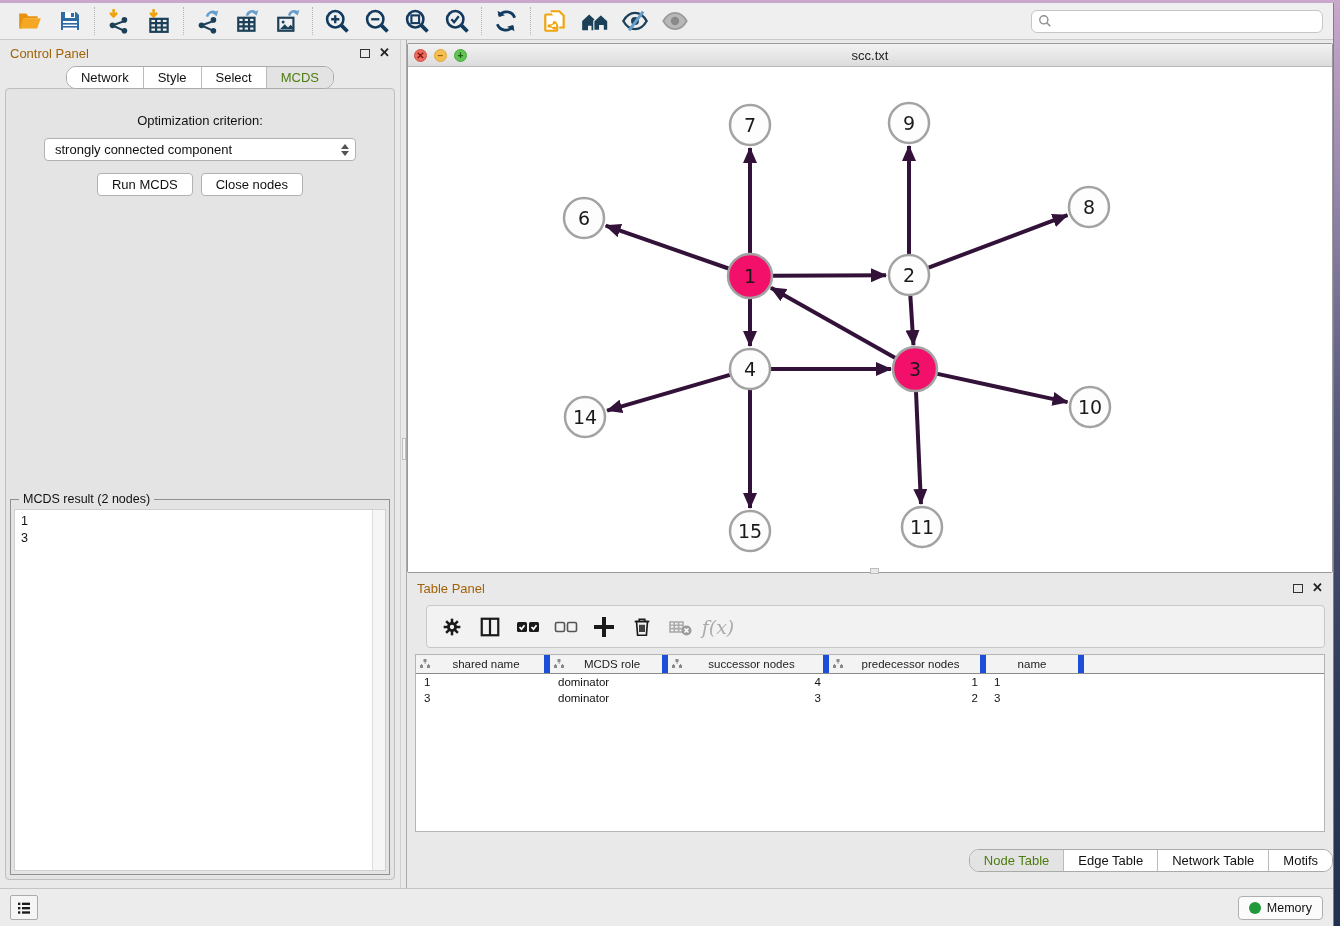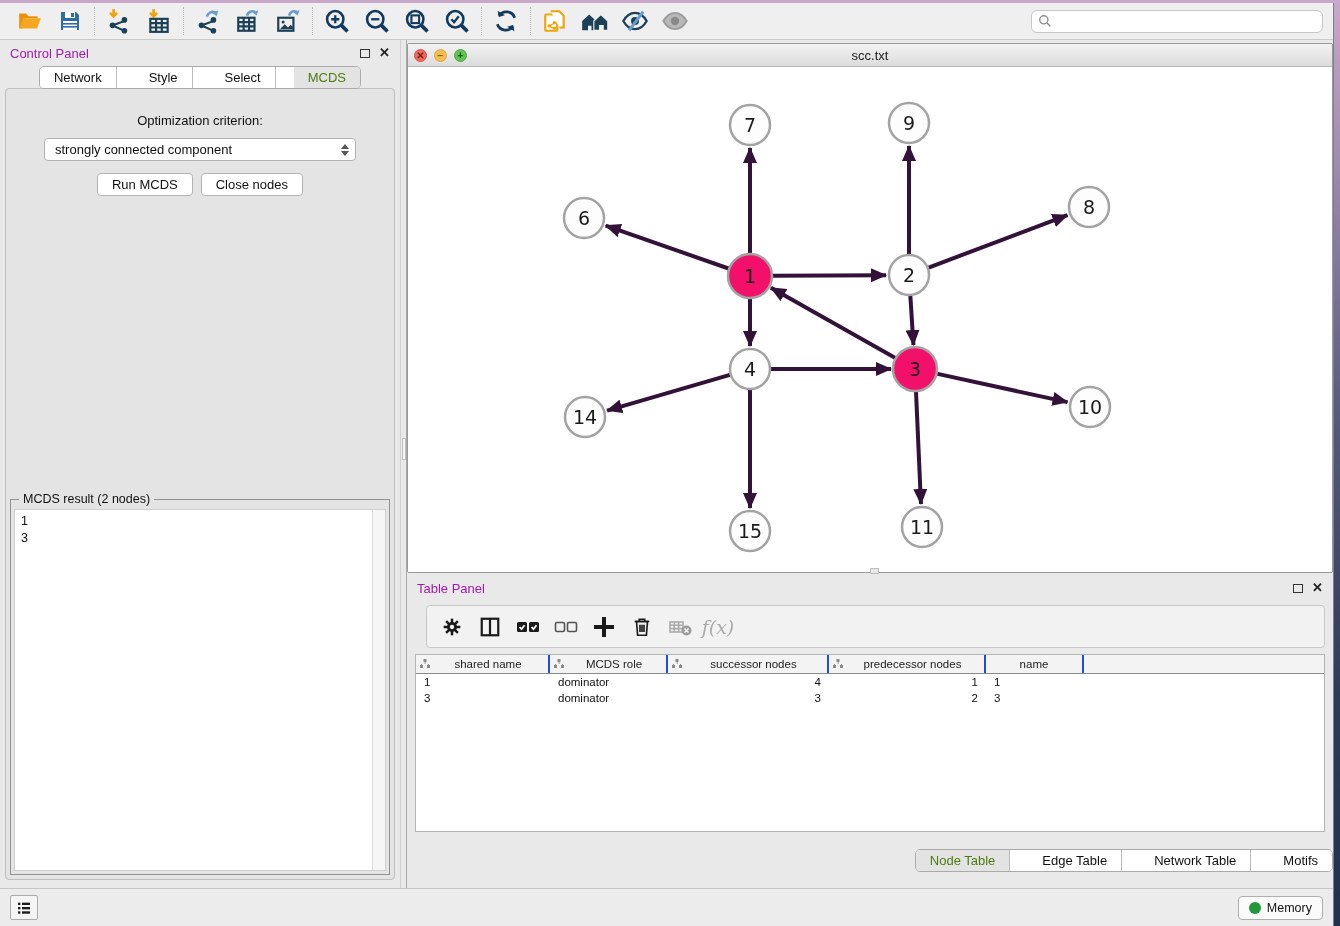--- a/index.html
+++ b/index.html
@@ -24,26 +24,26 @@
   .tb-sep { width:1px; height:28px; margin:0 4px; border-left:1px dotted #b5b5b5; }
   .tb-spacer { flex:1; }
   .searchbox { width:292px; height:23px; background:#fff; border:1px solid #c6c6c6; border-radius:6px; display:flex; align-items:center; padding:0 6px; }
   .searchbox svg { flex:none; }
   .searchbox input { border:none; outline:none; flex:1; font-size:12px; margin-left:4px; background:transparent; }
   
   .main { flex:1; display:flex; min-height:0; }
   
   .cpanel { width:400px; flex:none; display:flex; flex-direction:column; background:#e9e9e9; }
   .panel-head { height:26px; display:flex; align-items:center; padding:0 10px; flex:none; }
-  .panel-head .ph-title { font-size:13px; color:#a21caf; flex:1; }
+  .panel-head .ph-title { font-size:13px; color:#a16207; flex:1; }
   .ph-icons { display:flex; gap:9px; align-items:center; }
   .ph-float { width:10px; height:9px; border:1.5px solid #333; }
   .ph-close { font-size:13px; font-weight:bold; color:#222; line-height:10px; }
   .seg-row { display:flex; justify-content:center; flex:none; margin-bottom:-1px; position:relative; z-index:2; }
-  .seg { display:flex; border:1px solid #aaa; border-radius:5px; overflow:hidden; background:#fff;gap:18px; }
+  .seg { display:flex; border:1px solid #aaa; border-radius:10px; overflow:hidden; background:#fff; }
   .seg-tab { padding:3px 14px; font-size:13px; color:#111; background:#fff; border-right:1px solid #bbb; cursor:default; }
   .seg-tab:last-child { border-right:none; }
   .seg-tab.selected { background:#e3e3e3; color:#4d7c0f; }
   .cp-content { flex:1; margin:0 5px 8px 5px; background:#e4e4e4; border:1px solid #bfbfbf; border-radius:4px; display:flex; flex-direction:column; padding-top:10px; min-height:0; }
   .opt-label { text-align:center; font-size:13px; color:#111; margin:14px 0 10px 0; }
   .dropdown { width:312px; height:23px; margin:0 auto; background:#fff; border:1px solid #b2b2b2; border-radius:4px; display:flex; align-items:center; padding:0 6px 0 10px; }
   .dropdown .dd-text { flex:1; font-size:13px; color:#111; }
   .dd-arrows { display:flex; flex-direction:column; align-items:center; gap:2px; }
   .dd-arrows i { width:0; height:0; border-left:4px solid transparent; border-right:4px solid transparent; display:block; }
   .dd-up { border-bottom:5px solid #555; }
@@ -72,21 +72,21 @@
   .net-canvas { flex:1; background:#fff; position:relative; }
   .net-canvas svg { position:absolute; left:0; top:0; }
   .net-grip { position:absolute; left:50%; bottom:-2px; width:9px; height:6px; background:#e8e8e8; border:1px solid #bdbdbd; }
   
   .tpanel { flex:1; display:flex; flex-direction:column; min-height:0; }
   .tp-toolbar { height:43px; margin:4px 8px 0 19px; background:#f2f2f2; border:1px solid #c8c8c8; border-radius:4px; display:flex; align-items:center; padding:0 8px; gap:4px; flex:none; }
   .tp-btn { width:34px; height:34px; display:flex; align-items:center; justify-content:center; }
   .fx-label { font-family:"DejaVu Serif", serif; font-style:italic; font-size:19px; color:#aaa; }
   .tbl-wrap { margin:6px 8px 0 8px; background:#fff; border:1px solid #b5b5b5; height:178px; overflow:hidden; flex:none; }
   .tbl-header { display:flex; height:19px; background:#f3f3f3; border-bottom:1px solid #8a8a8a; }
-  .th-cell { display:flex; align-items:center; font-size:11.5px; color:#222; border-right:2px solid #1d4ed8; padding:0 4px; position:relative; flex:none; }
+  .th-cell { display:flex; align-items:center; font-size:11.5px; color:#222; border-right:6px solid #1d4ed8; padding:0 4px; position:relative; flex:none; }
   .th-cell .th-label { flex:1; text-align:center; }
   .th-cell svg { flex:none; margin-right:2px; }
   .tbl-body .tr { display:flex; height:16px; }
   .td-cell { font-size:11.5px; color:#111; padding:0 8px; flex:none; line-height:16px; white-space:nowrap; overflow:hidden; }
   .tabs-bottom { flex:1; display:flex; align-items:center; justify-content:flex-end; }
   
   .statusbar { height:38px; border-top:1px solid #c5c5c5; background:#ececec; display:flex; align-items:center; padding:0 10px; flex:none; }
   .sb-left-btn { width:28px; height:25px; background:#f5f5f5; border:1px solid #ababab; border-radius:2px; display:flex; align-items:center; justify-content:center; }
   .sb-spacer { flex:1; }
   .memory-btn { height:24px; background:#fbfbfb; border:1px solid #afafaf; border-radius:4px; display:flex; align-items:center; gap:6px; padding:0 10px; }

